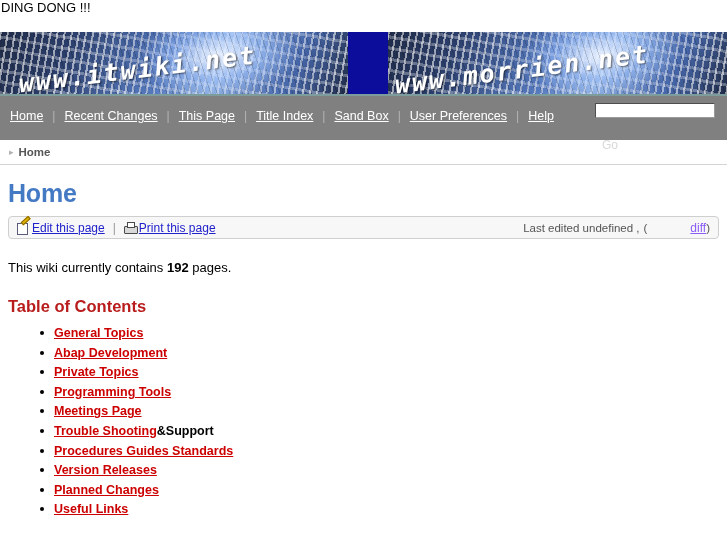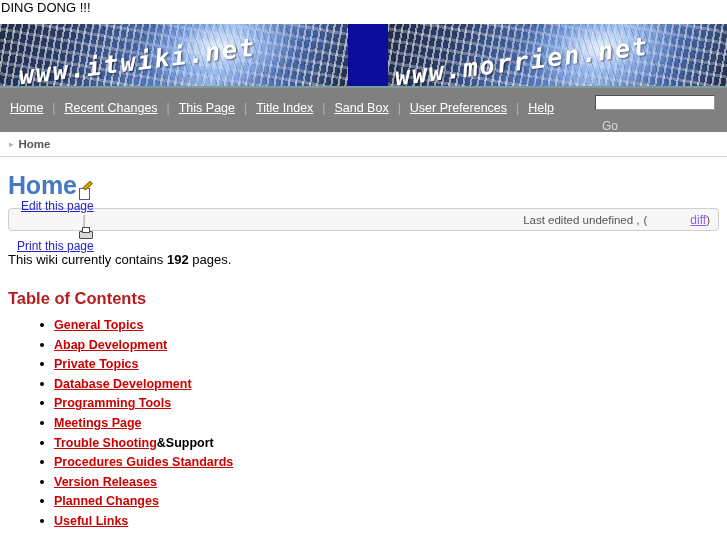--- a/index.html
+++ b/index.html
@@ -16,21 +16,21 @@
     color: #000000;
   }
 
   
   .ding-line {
     font-family: "Liberation Sans", sans-serif;
     font-size: 13px;
     line-height: 16px;
     color: #000;
     padding: 0 0 0 1px;
-    height: 24px;
+    height: 32px;
   }
 
   
   .banner {
     position: relative;
     height: 62px;
     width: 727px;
     display: flex;
     overflow: hidden;
     border-bottom: 2px solid #7d9c9c;
@@ -120,21 +120,21 @@
     border: 1px solid #9a9a9a;
     border-top-color: #4e4e4e;
     border-left-color: #4e4e4e;
     background: #ffffff;
     font-family: "Liberation Sans", sans-serif;
     font-size: 11px;
     padding: 0 2px;
     box-sizing: border-box;
   }
   .go-button {
-    margin-top: 9px;
+    margin-top: 20px;
     margin-left: 7px;
     background: none;
     border: none;
     padding: 0;
     color: #d9d9d9;
     font-family: "Liberation Sans", sans-serif;
     font-size: 12px;
     cursor: pointer;
   }
 
@@ -178,21 +178,21 @@
     border: 1px solid #cfcfcf;
     border-radius: 4px;
     background: #f7f7f7;
     height: 23px;
     display: flex;
     align-items: center;
     padding: 0 8px;
     font-size: 12px;
     box-sizing: border-box;
   }
-  .actionbar .left { display: flex; align-items: flex-end; flex-direction: column; }
+  .actionbar .left { display: flex; align-items: center; }
   .actionbar .right {
     margin-left: auto;
     display: flex;
     align-items: center;
     color: #555555;
     font-size: 11.5px;
     white-space: nowrap;
   }
   .actionbar a {
     color: #2222cc;
@@ -360,21 +360,20 @@
   <p class="wiki-count">
     <span>This wiki currently contains </span><b>192</b><span> pages.</span>
   </p>
 
   <h2 class="toc-title">Table of Contents</h2>
 
   <ul class="toc">
     <li><a href="#">General Topics</a><span class="plain"></span></li>
     <li><a href="#">Abap Development</a><span class="plain"></span></li>
     <li><a href="#">Private Topics</a><span class="plain"></span></li>
-    <li><a href="#">Database Development</a><span class="plain"></span></li>
     <li><a href="#">Programming Tools</a><span class="plain"></span></li>
     <li><a href="#">Meetings Page</a><span class="plain"></span></li>
     <li><a href="#">Trouble Shooting</a><span class="plain">&amp;Support</span></li>
     <li><a href="#">Procedures Guides Standards</a><span class="plain"></span></li>
     <li><a href="#">Version Releases</a><span class="plain"></span></li>
     <li><a href="#">Planned Changes</a><span class="plain"></span></li>
     <li><a href="#">Useful Links</a><span class="plain"></span></li>
   </ul>
 
 </div>

